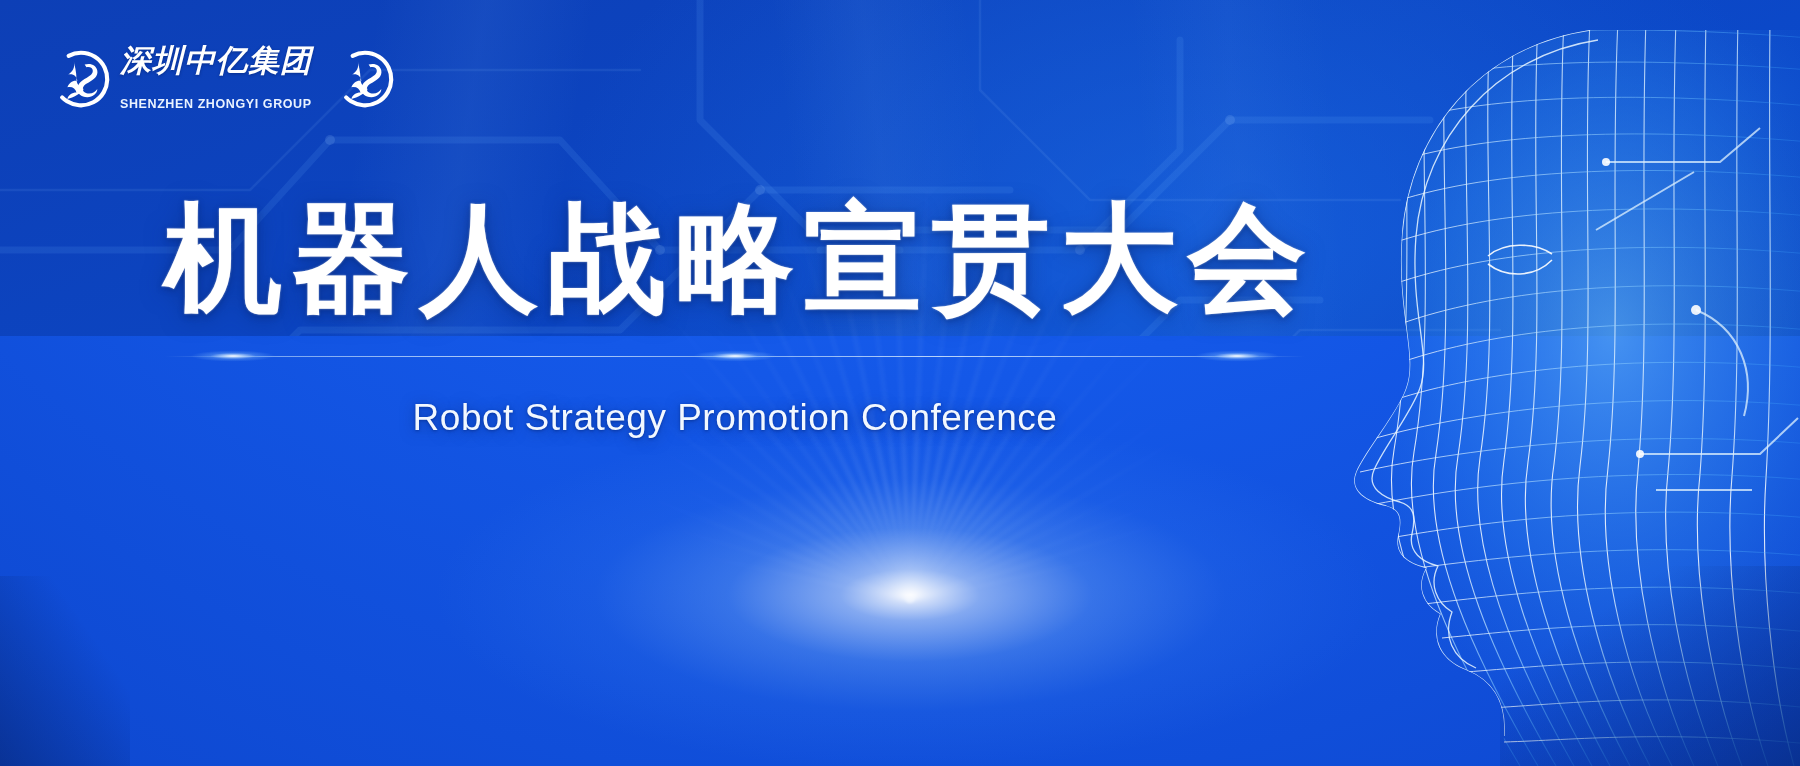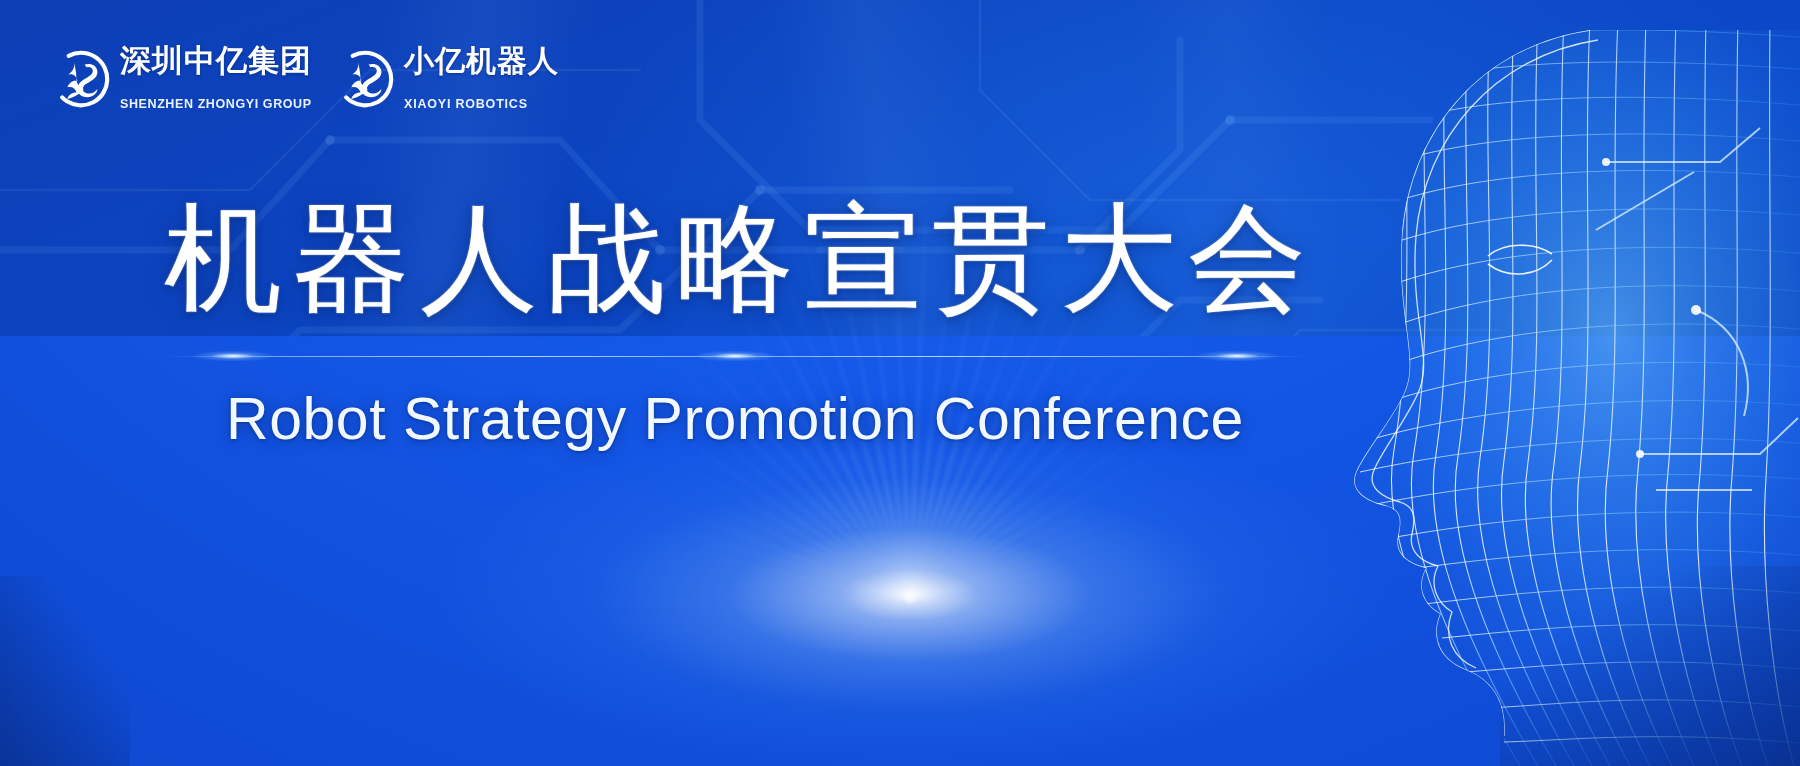--- a/index.html
+++ b/index.html
@@ -98,38 +98,38 @@
   .logos{
     position:absolute;left:52px;top:44px;
     display:flex;align-items:center;gap:24px;
   }
   .logo-unit{display:flex;align-items:center;gap:10px;}
   .emblem{width:58px;height:58px;flex:0 0 58px;}
   .emblem svg{width:100%;height:100%;display:block;}
   .logo-text{display:flex;flex-direction:column;justify-content:center;}
   .logo-cn{
     color:#ffffff;font-size:31px;line-height:1.08;font-weight:700;letter-spacing:1px;
-    white-space:nowrap;text-shadow:0 1px 3px rgba(0,20,70,.4);
+    white-space:nowrap;text-shadow:0 1px 3px rgba(0,20,70,.4);font-style:italic;
   }
   .logo-en{
     color:#eaf3ff;font-size:12.5px;line-height:1.5;letter-spacing:.6px;font-weight:600;
     white-space:nowrap;margin-top:18px;
   }
   .logo-unit.second .logo-cn{font-size:30px;}
   .logo-unit.second .logo-en{letter-spacing:.8px;}
 
   
   .titleblock{
     position:absolute;left:0;right:330px;top:196px;
     display:flex;flex-direction:column;align-items:center;
   }
   .title-cn{
     color:#ffffff;
     font-family:"DejaVu Sans","Liberation Sans",sans-serif;
-    font-weight:400;
+    font-weight:700;
     font-size:118px;
     line-height:1.06;
     letter-spacing:10px;
     text-indent:10px;
     white-space:nowrap;
     text-shadow:
       0 0 2px rgba(255,255,255,.55),
       0 4px 22px rgba(10,45,130,.55),
       0 2px 6px rgba(5,30,100,.45);
   }
@@ -148,23 +148,23 @@
       rgba(190,225,255,0) 100%);
   }
   .divider .spark{
     position:absolute;top:50%;width:120px;height:16px;transform:translate(-50%,-50%);
     background:radial-gradient(ellipse 50% 50% at 50% 50%, rgba(255,255,255,1) 0%, rgba(210,235,255,.75) 16%, rgba(150,205,255,.28) 38%, rgba(120,185,255,0) 70%);
   }
   .divider .spark.s1{left:6%;}
   .divider .spark.s2{left:50%;}
   .divider .spark.s3{left:94%;}
   .title-en{
-    margin-top:16px;
+    margin-top:28px;
     color:#f2f8ff;
-    font-size:59px;
+    font-size:37px;
     font-weight:500;
     letter-spacing:.5px;
     white-space:nowrap;
     text-shadow:0 2px 14px rgba(10,45,130,.6), 0 1px 3px rgba(5,30,100,.5);
   }
 
   
   .vignette-l{
     position:absolute;left:0;bottom:0;width:130px;height:190px;
     background:linear-gradient(to top right, rgba(3,24,80,.45), rgba(3,24,80,0) 70%);
@@ -390,24 +390,20 @@
           <path d="M32 3 A29 29 0 1 1 31.9 3 Z" fill="none" stroke="#ffffff" stroke-width="4.6" stroke-linecap="round" stroke-dasharray="128 54" transform="rotate(-28 32 32)"></path>
           <path d="M24 12 C26 20 22 24 18 27 C24 26 27 29 28 34 C23 33 19 36 17 41
                    C22 40 26 42 27 47 C22 47 18 50 17 54 C24 52 31 49 35 43
                    C30 41 27 37 27 32 C27 24 25 17 24 12 Z" fill="#ffffff"></path>
           <path d="M36 16 C43 14 49 17 50 23 C51 29 46 33 40 36 C36 38 34 40 34 43
                    C34 46 37 48 41 48 C45 48 48 46 50 43 C50 48 45 52 39 52
                    C32 52 28 48 28 43 C28 38 32 34 38 31 C43 28 45 26 45 23
                    C45 20 42 18 38 19 Z" fill="#ffffff"></path>
         </svg>
       </span>
-      <span class="logo-text">
-        <span class="logo-cn">小亿机器人</span>
-        <span class="logo-en">XIAOYI ROBOTICS</span>
-      </span>
     </div>
 
   </div>
 
   <div class="titleblock">
     <div class="title-cn">机器人战略宣贯大会</div>
     <div class="divider">
       <span class="line"></span>
       <span class="spark s1"></span>
       <span class="spark s2"></span>

